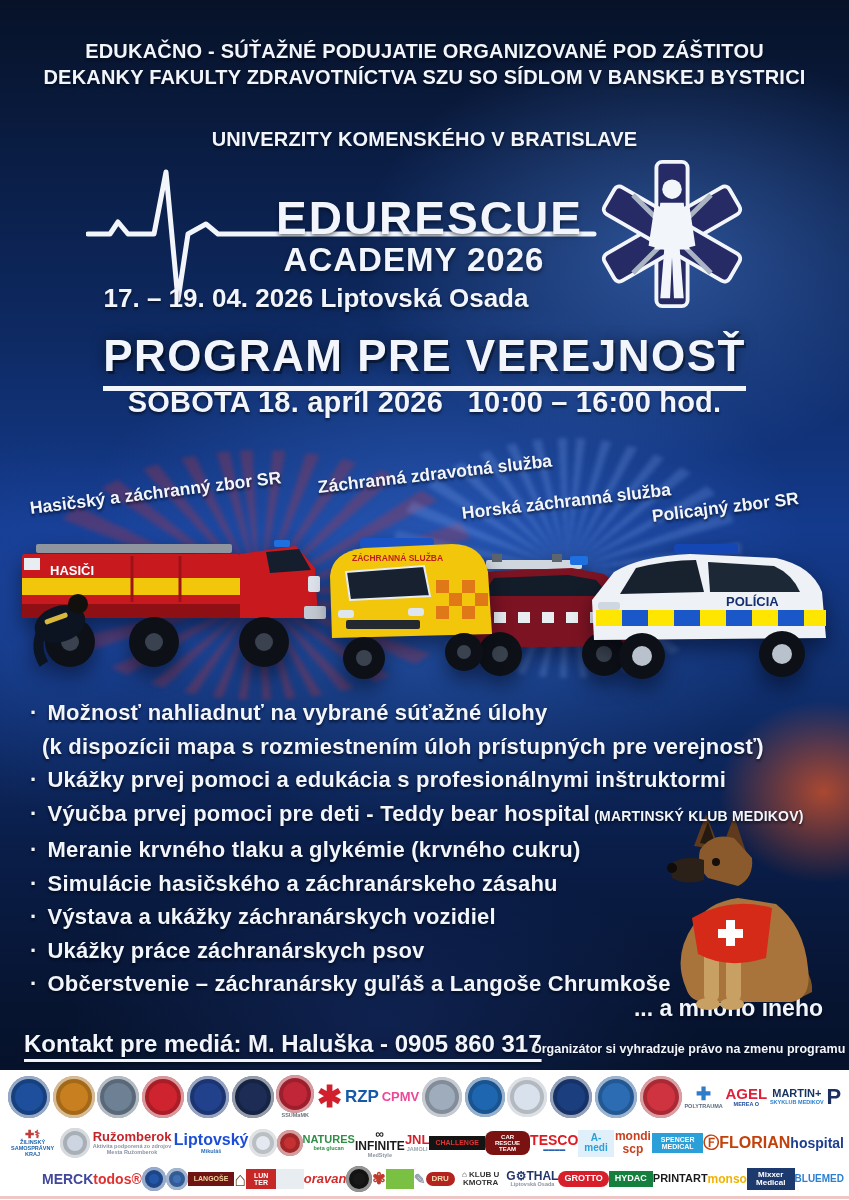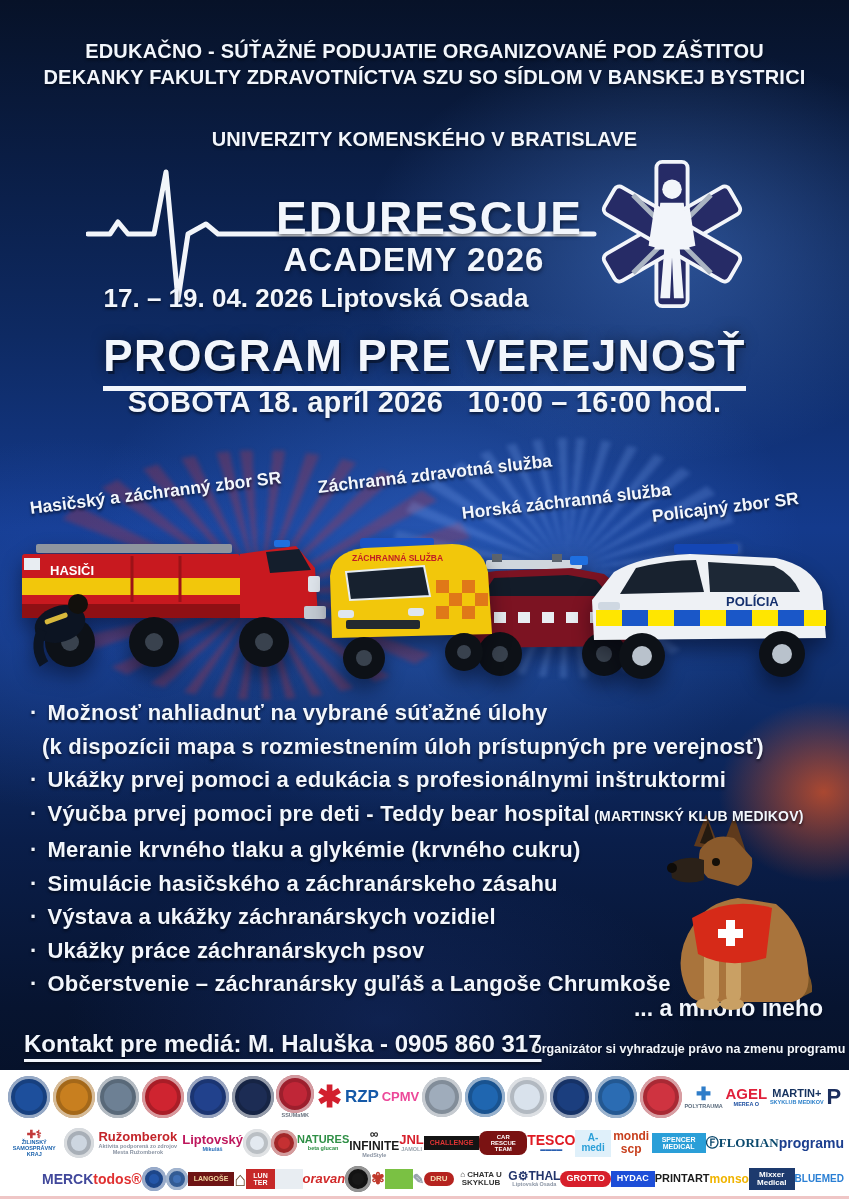--- a/index.html
+++ b/index.html
@@ -307,21 +307,21 @@
           <small style="color: rgb(28, 99, 173);">ŽILINSKÝ SAMOSPRÁVNY KRAJ</small>
         </span>
         <span class="logo circle">
           <b class="disc" style="height: 30px; width: 30px; background: rgb(205, 214, 224);"></b>
         </span>
         <span class="logo stack">
           <b style="color: rgb(195, 36, 41); font-size: 13px;">Ružomberok</b>
           <small style="color: rgb(138, 148, 163);">Aktivita podporená zo zdrojov Mesta Ružomberok</small>
         </span>
         <span class="logo stack">
-          <b style="color: #be185d; font-size: 13px;">Liptovský</b>
+          <b style="color: #1d4ed8; font-size: 16px;">Liptovský</b>
           <small style="color: rgb(42, 111, 184);">Mikuláš</small>
         </span>
         <span class="logo circle">
           <b class="disc" style="height: 28px; width: 28px; background: rgb(227, 233, 240);"></b>
         </span>
         <span class="logo circle">
           <b class="disc" style="height: 26px; width: 26px; background: rgb(197, 48, 50);"></b>
         </span>
         <span class="logo stack">
           <b style="color: rgb(47, 143, 70); font-size: 11px;">NATURES</b>
@@ -345,22 +345,22 @@
           <b style="color: rgb(224, 26, 34); font-size: 14px;">TESCO</b>
           <small style="color: rgb(42, 95, 176);">▬▬▬▬</small>
         </span>
         <span class="logo box">
           <span style="background: rgb(223, 240, 250); color: rgb(42, 159, 216); font-size: 10px;">A-medi</span>
         </span>
         <span class="logo text" style="color: rgb(200, 64, 30); font-size: 12px;">mondi scp</span>
         <span class="logo box">
           <span style="background: rgb(42, 159, 216); color: rgb(255, 255, 255); font-size: 7px;">SPENCER MEDICAL</span>
         </span>
-        <span class="logo text" style="color: #0c4a6e; font-size: 13px; font-family: Liberation Serif, serif;">ⒻFLORIAN</span>
-        <span class="logo text" style="color: rgb(28, 63, 143); font-size: 14px;">programu</span>
+        <span class="logo text" style="color: #c2410c; font-size: 16px;">ⒻFLORIAN</span>
+        <span class="logo text" style="color: rgb(28, 63, 143); font-size: 14px;">hospital</span>
       </div>
     <div class="lrow r3">
         <span class="logo text" style="color: rgb(65, 72, 155); font-size: 14px;">MERCK</span>
         <span class="logo text" style="color: rgb(224, 49, 49); font-size: 14px;">todos®</span>
         <span class="logo circle">
           <b class="disc" style="height: 24px; width: 24px; background: rgb(36, 86, 168);"></b>
         </span>
         <span class="logo circle">
           <b class="disc" style="height: 22px; width: 22px; background: rgb(63, 111, 181);"></b>
         </span>
@@ -379,30 +379,30 @@
           <b class="disc" style="height: 26px; width: 26px; background: rgb(24, 24, 24);"></b>
         </span>
         <span class="logo glyph" style="color: rgb(192, 57, 43); font-size: 16px;">✾</span>
         <span class="logo box">
           <span style="background: rgb(122, 193, 67); color: rgb(255, 255, 255); font-size: 6px; width: 16px; height: 14px;"></span>
         </span>
         <span class="logo glyph" style="color: rgb(152, 162, 173); font-size: 14px;">✎</span>
         <span class="logo box">
           <span style="background: rgb(181, 35, 31); color: rgb(243, 217, 176); font-size: 8px; border-radius: 10px;">DRU</span>
         </span>
-        <span class="logo text" style="color: rgb(51, 51, 51); font-size: 8px;">⌂ CHATA U SKYKLUB</span>
+        <span class="logo text" style="color: rgb(51, 51, 51); font-size: 8px;">⌂ KLUB U KMOTRA</span>
         <span class="logo stack">
           <b style="color: rgb(35, 53, 107); font-size: 12px;">G⚙THAL</b>
           <small style="color: rgb(138, 148, 163);">Liptovská Osada</small>
         </span>
         <span class="logo box">
           <span style="background: rgb(215, 31, 43); color: rgb(255, 255, 255); font-size: 9px; border-radius: 9px;">GROTTO</span>
         </span>
         <span class="logo box">
-          <span style="background: #1d4ed8; color: rgb(255, 255, 255); font-size: 9px;">HYDAC</span>
+          <span style="background: #15803d; color: rgb(255, 255, 255); font-size: 9px;">HYDAC</span>
         </span>
         <span class="logo text" style="color: rgb(27, 27, 27); font-size: 11px;">PRINTART</span>
         <span class="logo text" style="color: rgb(240, 180, 0); font-size: 12px;">monso</span>
         <span class="logo box">
           <span style="background: rgb(29, 58, 110); color: rgb(255, 255, 255); font-size: 8px;">Mixxer Medical</span>
         </span>
         <span class="logo text" style="color: rgb(42, 127, 212); font-size: 10px;">BLUEMED</span>
       </div>
   </div>
   <div class="bottomline"></div>

